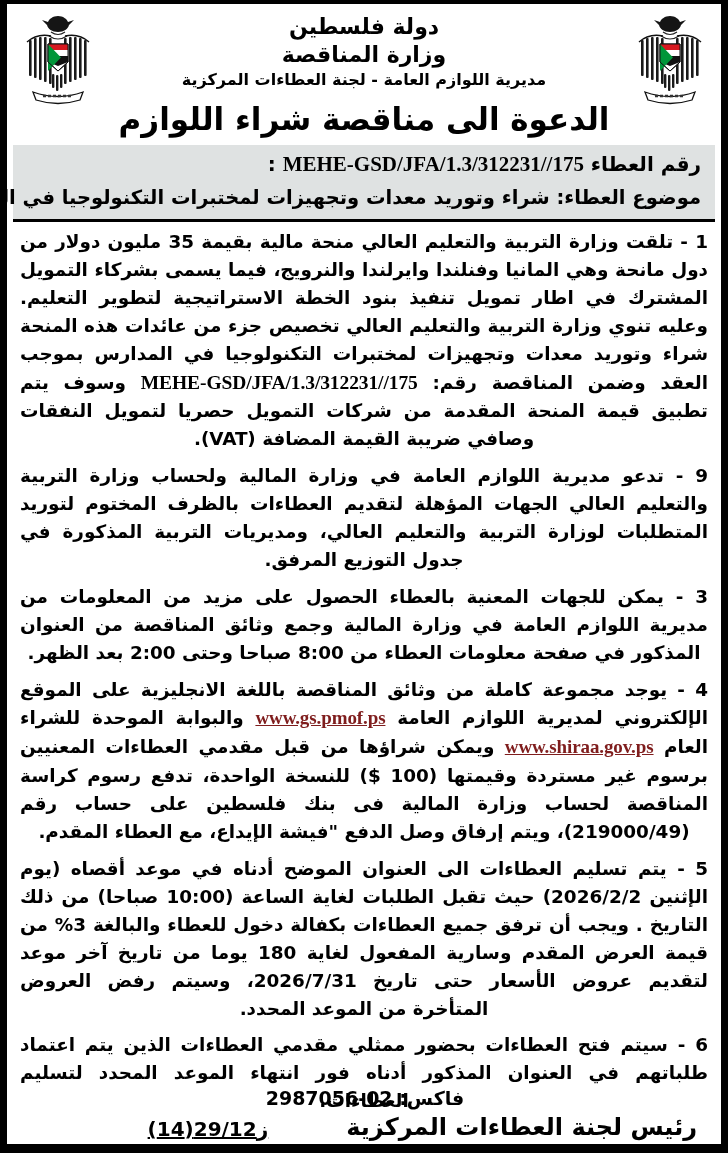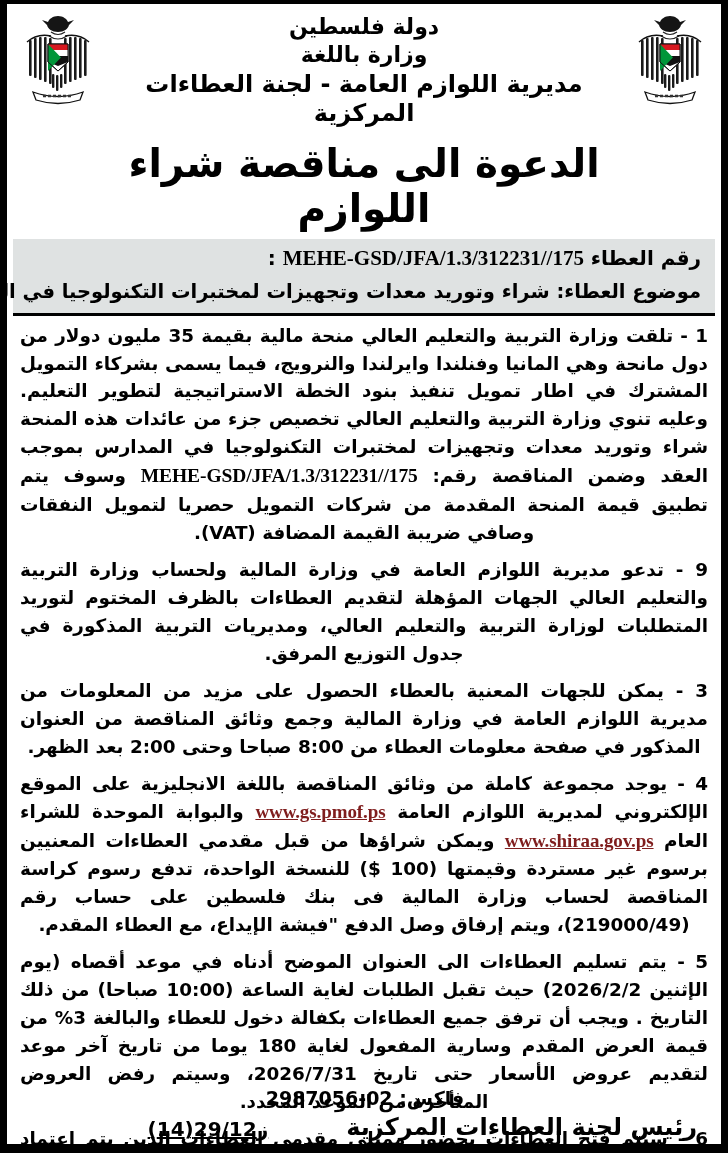--- a/index.html
+++ b/index.html
@@ -58,23 +58,23 @@
     text-align: center;
     margin: 0 96px;
   }
   .ministry-line {
     font-weight: bold;
     line-height: 1.24;
     letter-spacing: 0;
   }
   .line-state      { font-size: 22px; margin-bottom: 1px; }
   .line-ministry   { font-size: 22px; margin-bottom: 1px; }
-  .line-dept       { font-size: 24px; margin-bottom: 12px; }
+  .line-dept       { font-size: 16px; margin-bottom: 12px; }
   .line-title {
-    font-size: 39px;
+    font-size: 31px;
     font-weight: bold;
     margin-top: 5px;
     margin-bottom: 4px;
     letter-spacing: -0.5px;
     text-align: center;
   }
 
   
   .grey-band {
     background: #dfe2e2;
@@ -258,21 +258,21 @@
         </g>
         <g>
           <path d="M12 80 q25 9 50 0 l-3 8 q-22 7 -44 0 z" fill="#ffffff" stroke="#111" stroke-width="1.3"></path>
           <path d="M22 84 h30" stroke="#333" stroke-width="2.4" stroke-dasharray="3 2"></path>
         </g>
       </svg>
     </div>
 
     <div class="masthead-text">
       <div class="ministry-line line-state">دولة فلسطين</div>
-      <div class="ministry-line line-ministry">وزارة باللغة</div>
+      <div class="ministry-line line-ministry">وزارة المناقصة</div>
       <div class="ministry-line line-dept">مديرية اللوازم العامة - لجنة العطاءات المركزية</div>
       <div class="line-title">الدعوة الى مناقصة شراء اللوازم</div>
     </div>
   </div>
 
   <div class="grey-band">
     <div class="band-row">
       <span>رقم العطاء</span>
       <span class="latin">MEHE-GSD/JFA/1.3/312231//175</span>
       <span>:</span>

